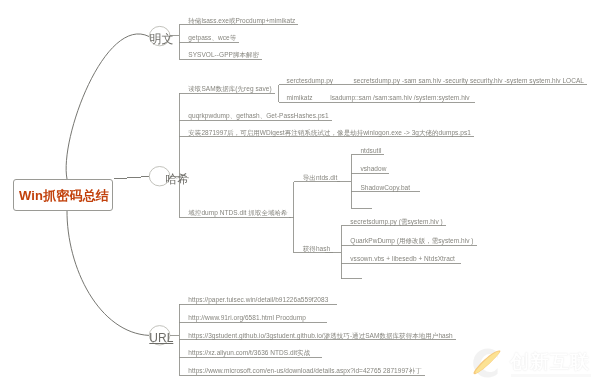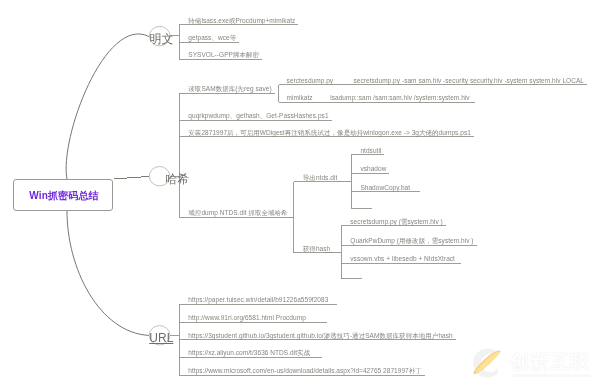--- a/index.html
+++ b/index.html
@@ -11,21 +11,21 @@
   svg.links{position:absolute;left:0;top:0;width:600px;height:392px;overflow:visible;}
   .leaf{position:absolute;white-space:nowrap;color:#86857e;font-size:6.5px;
         letter-spacing:0.05px;line-height:1;}
   .branch-label{position:absolute;white-space:nowrap;color:#6e6d68;font-size:12px;
         text-align:center;line-height:1;}
   #root-node{position:absolute;left:13px;top:179px;width:100px;height:32px;
        border:1px solid #9a9a95;border-radius:3px;background:#fff;
        box-sizing:border-box;}
   #root-label{position:absolute;left:0;top:0;width:100px;height:32px;
        display:flex;align-items:center;justify-content:center;white-space:nowrap;
-       color:#6d28d9;font-size:10px;font-weight:bold;letter-spacing:0.15px;}
+       color:#c2410c;font-size:13px;font-weight:bold;letter-spacing:0.15px;}
   #watermark{position:absolute;left:472px;top:344px;width:128px;height:48px;opacity:0.55;}
   #wm-mark{position:absolute;left:-4px;top:-1px;}
   #wm-title{position:absolute;left:38px;top:8px;font-size:19px;font-weight:bold;
        color:#ffffff;letter-spacing:1px;line-height:1;white-space:nowrap;
        text-shadow:0 0 1.2px rgba(150,150,150,0.55);}
   #wm-sub{position:absolute;left:39px;top:30px;width:80px;height:3px;
        background:#f1f1f1;opacity:0.8;}
 </style>
 </head>
 <body>

